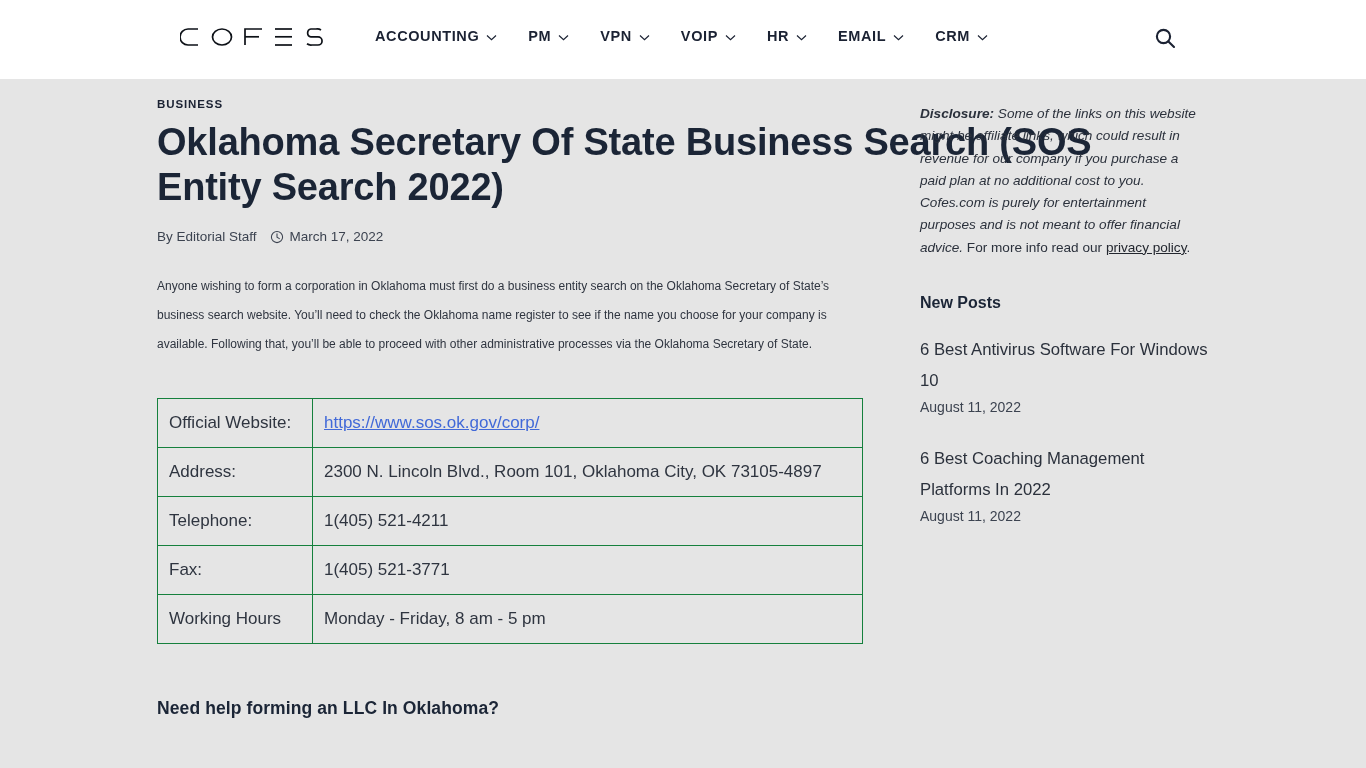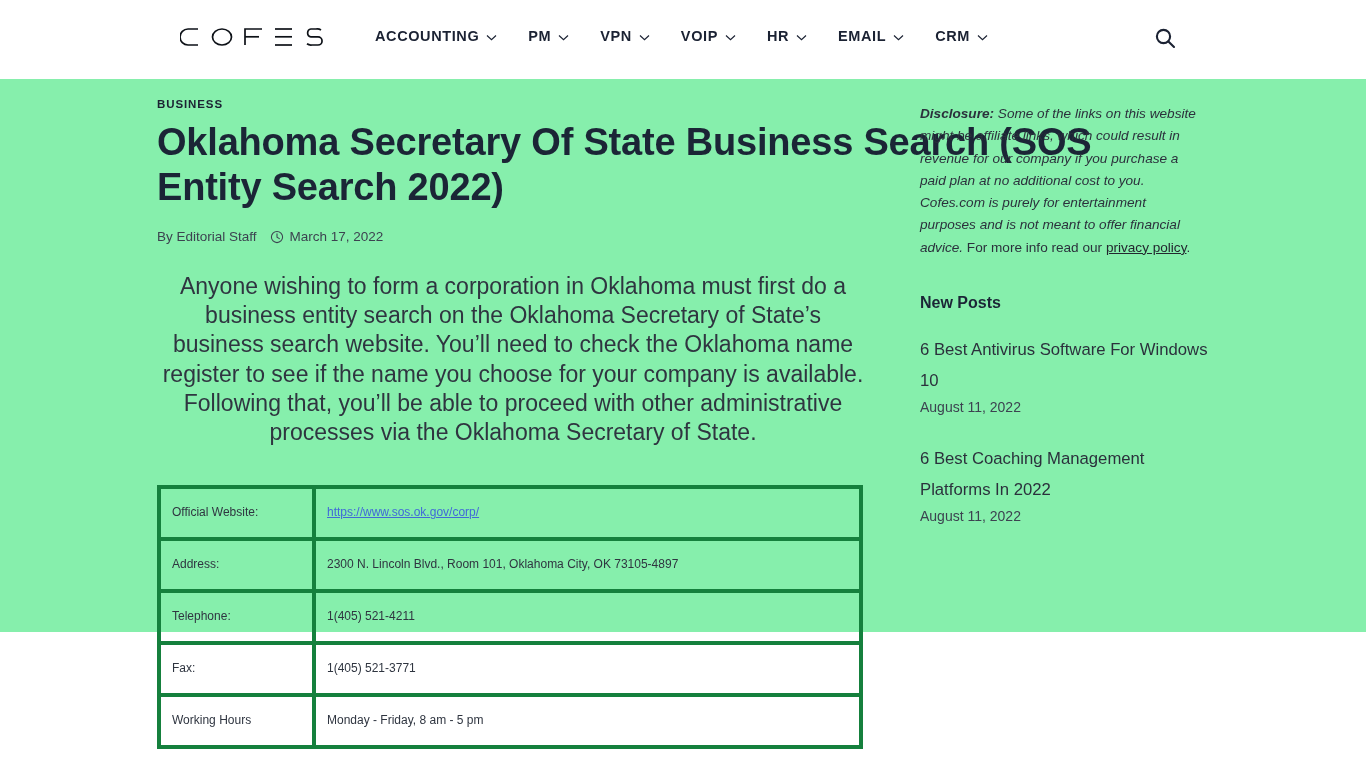--- a/index.html
+++ b/index.html
@@ -3,21 +3,21 @@
 <meta charset="utf-8">
 <style>
   * { box-sizing: border-box; }
   html, body {
     margin: 0; padding: 0;
     width: 1366px; height: 768px;
     background: #ffffff;
     font-family: "Liberation Sans", sans-serif;
     overflow: hidden;
   }
-  .page { position: relative; width: 1366px; height: 632px; background:#86efac;text-decoration:underline; }
+  .page { position: relative; width: 1366px; height: 768px; background:#e5e5e5;text-decoration:underline; }
 
   
   .site-header {
     position: absolute; top: 0; left: 0; width: 1366px; height: 79px;
     background: #fff;
     display: flex; align-items: center;
   }
   .logo {
     position: absolute; left: 180px; top: 25px;
     font-family: "Liberation Sans", sans-serif;
@@ -71,34 +71,34 @@
   }
   .byline {
     display: flex; align-items: center;
     font-size: 13.5px; color: #3c4350; margin-top: 19px;
   }
   .byline .author { margin-right: 13px; }
   .byline .clock { display:inline-flex; margin-right: 6px; }
   .byline .date { }
 
   .body-p {
-    font-size: 23px; line-height: 29.2px; color: #2f3540;
-    margin-top: 28px; width: 712px; text-align: center;
+    font-size: 12px; line-height: 29.2px; color: #2f3540;
+    margin-top: 28px; width: 712px;
   }
 
   
   .info-table {
     margin-top: 38px;
     border-collapse: collapse;
     width: 706px;
     table-layout: fixed;
   }
   .info-table td {
-    border: 4px solid #15803d;
-    font-size: 12px; color: #2f3540;
+    border: 1px solid #15803d;
+    font-size: 17px; color: #2f3540;
     padding: 11px 14px 12px 11px;
     height: 48px; vertical-align: middle;
     line-height: 25px;
   }
   .info-table td.label { width: 155px; }
   .info-table a.ext {
     color: #4169d8; text-decoration: underline;
   }
 
   .sub-head {

